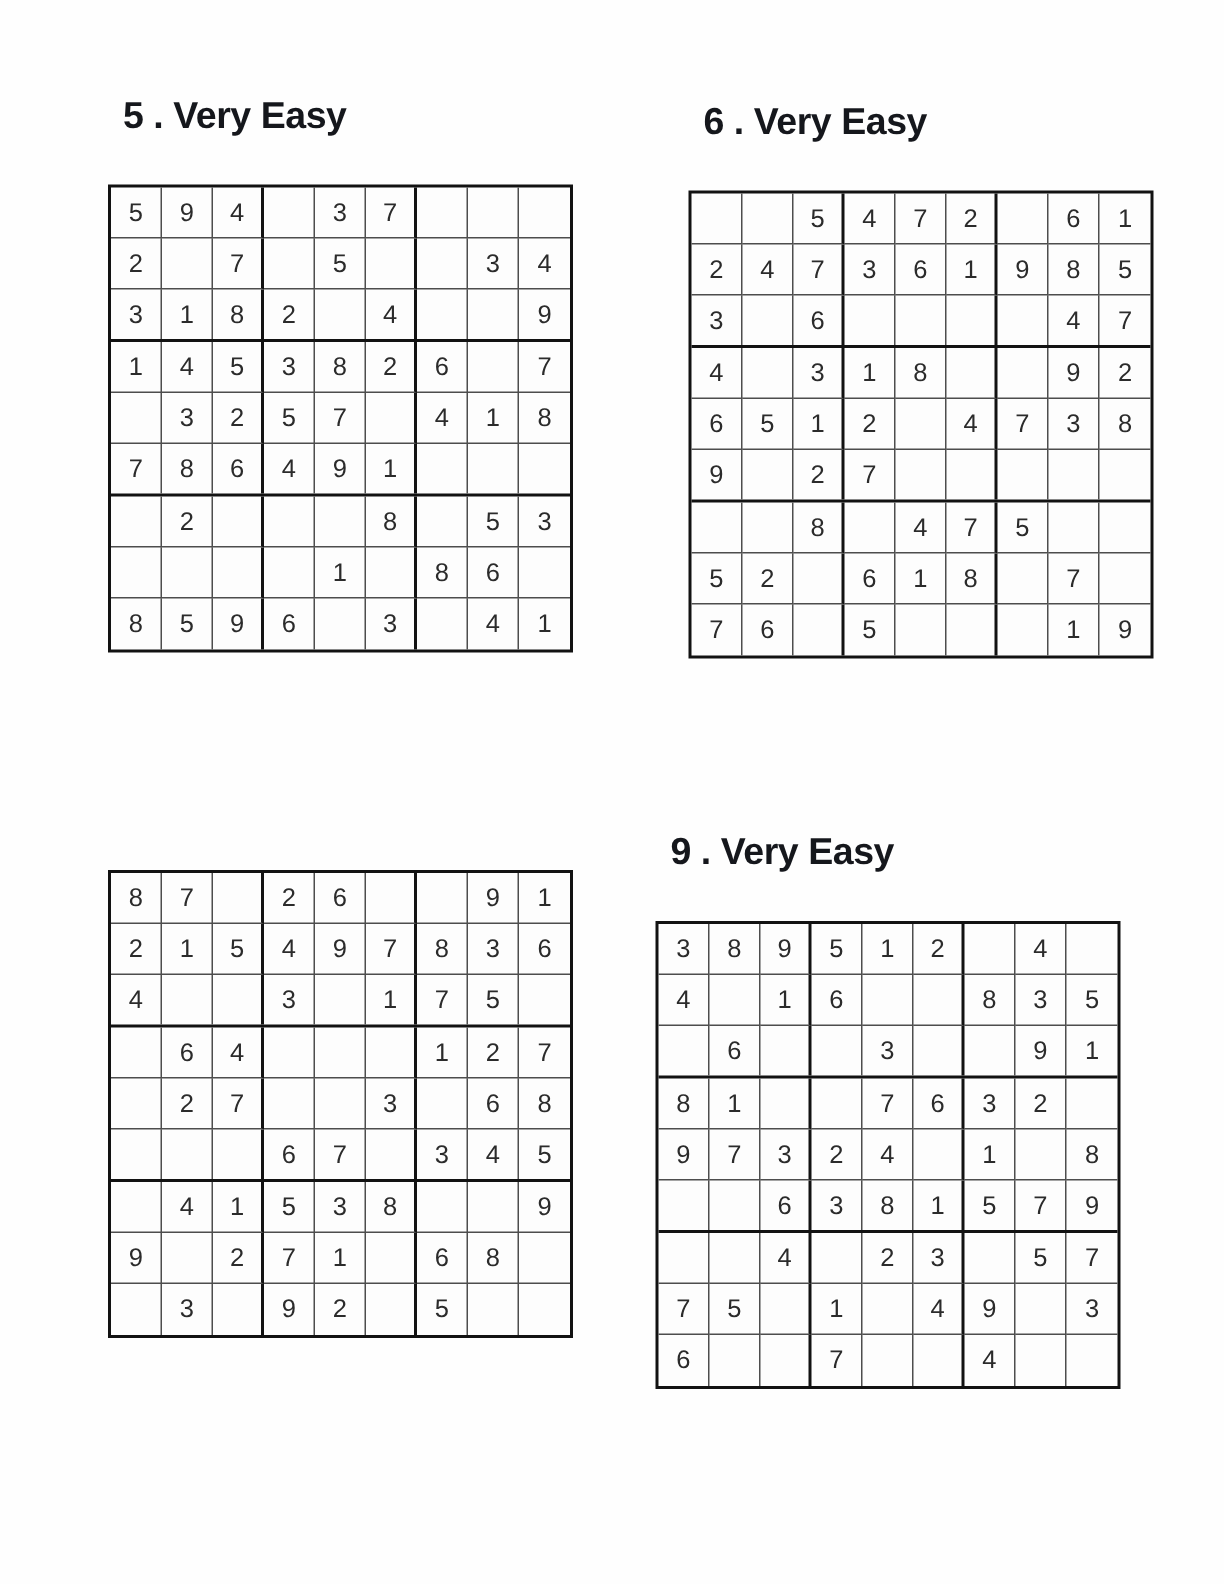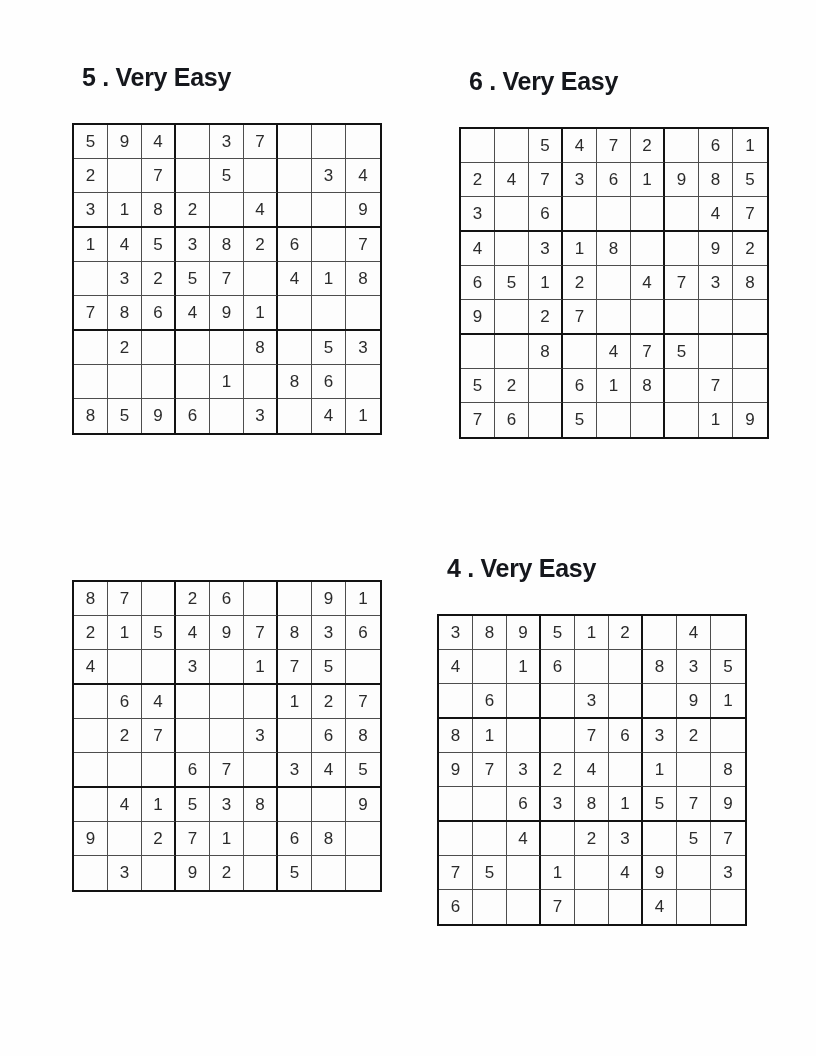--- a/index.html
+++ b/index.html
@@ -384,21 +384,21 @@
           <div class="cell">9</div>
           <div class="cell">2</div>
           <div class="cell"></div>
           <div class="cell">5</div>
           <div class="cell"></div>
           <div class="cell"></div>
         </div>
       </div>
   </section>
   <section class="puzzle pos-3">
-    <h2 class="puzzle-title">4 . Very Easy</h2>
+    <h2 class="puzzle-title">9 . Very Easy</h2>
     <div class="grid">
         <div class="grid-row">
           <div class="cell">3</div>
           <div class="cell">8</div>
           <div class="cell">9</div>
           <div class="cell">5</div>
           <div class="cell">1</div>
           <div class="cell">2</div>
           <div class="cell"></div>
           <div class="cell">4</div>

